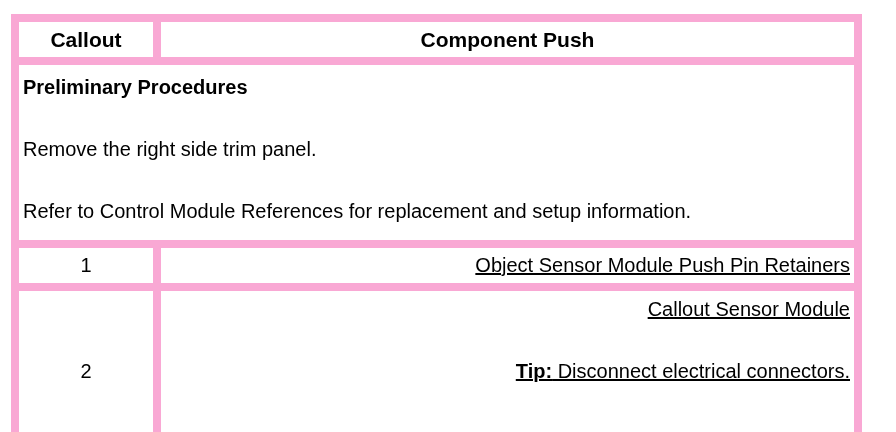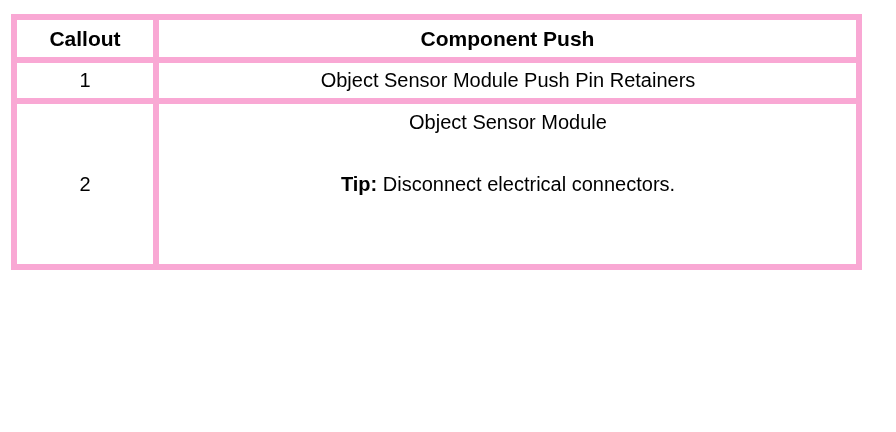--- a/index.html
+++ b/index.html
@@ -24,21 +24,21 @@
     top: 14px;
     width: 851px;
     border-collapse: collapse;
     table-layout: fixed;
     border: 6px solid #000000;
     font-size: 20px;
     line-height: 31px;
   }
   table.callout-table td,
   table.callout-table th {
-    border: 6px solid #f9a8d4;
+    border: 8px solid #f9a8d4;
     vertical-align: middle;
     overflow: hidden;
   }
   col.callout-col { width: 142px; }
   tr.header-row { height: 43px; }
   tr.header-row th {
     font-size: 21px;
     font-weight: bold;
     text-align: center;
     padding: 2px 4px;
@@ -52,22 +52,23 @@
   tr.preliminary-row p:last-child { margin-bottom: 0; }
   .bold { font-weight: bold; }
   tr.item-row-1 { height: 38px; }
   tr.item-row-2 { height: 144px; }
   td.callout-cell {
     text-align: center;
     vertical-align: middle;
     padding: 2px;
   }
   td.component-cell {
-    text-align: center;
+    text-align: right;
     padding: 2px 4px 2px 5px;
+    text-decoration: underline;
   }
   tr.item-row-2 td.component-cell {
     vertical-align: top;
     padding-top: 3px;
     padding-bottom: 48px;
   }
   tr.item-row-2 td.component-cell p { margin: 0 0 31px 0; }
   tr.item-row-2 td.component-cell p:last-child { margin-bottom: 16px; }
 </style>
 </head>
@@ -78,28 +79,35 @@
     <colgroup>
       <col class="callout-col">
       <col class="component-col">
     </colgroup>
     <tbody>
       <tr class="header-row">
         <th>Callout</th>
         <th>Component Push</th>
       </tr>
 
+      <tr class="preliminary-row">
+        <td colspan="2">
+          <p class="bold">Preliminary Procedures</p>
+          <p>Remove the right side trim panel.</p>
+          <p>Refer to Control Module References for replacement and setup information.</p>
+        </td>
+      </tr>
 
       <tr class="item-row-1">
         <td class="callout-cell">1</td>
         <td class="component-cell">Object Sensor Module Push Pin Retainers</td>
       </tr>
 
       <tr class="item-row-2">
         <td class="callout-cell">2</td>
         <td class="component-cell">
-          <p>Object Sensor Module</p>
+          <p>Callout Sensor Module</p>
           <p><span class="bold">Tip:</span><span> Disconnect electrical connectors.</span></p>
         </td>
       </tr>
     </tbody>
   </table>
 </div>
 
 </body></html>

